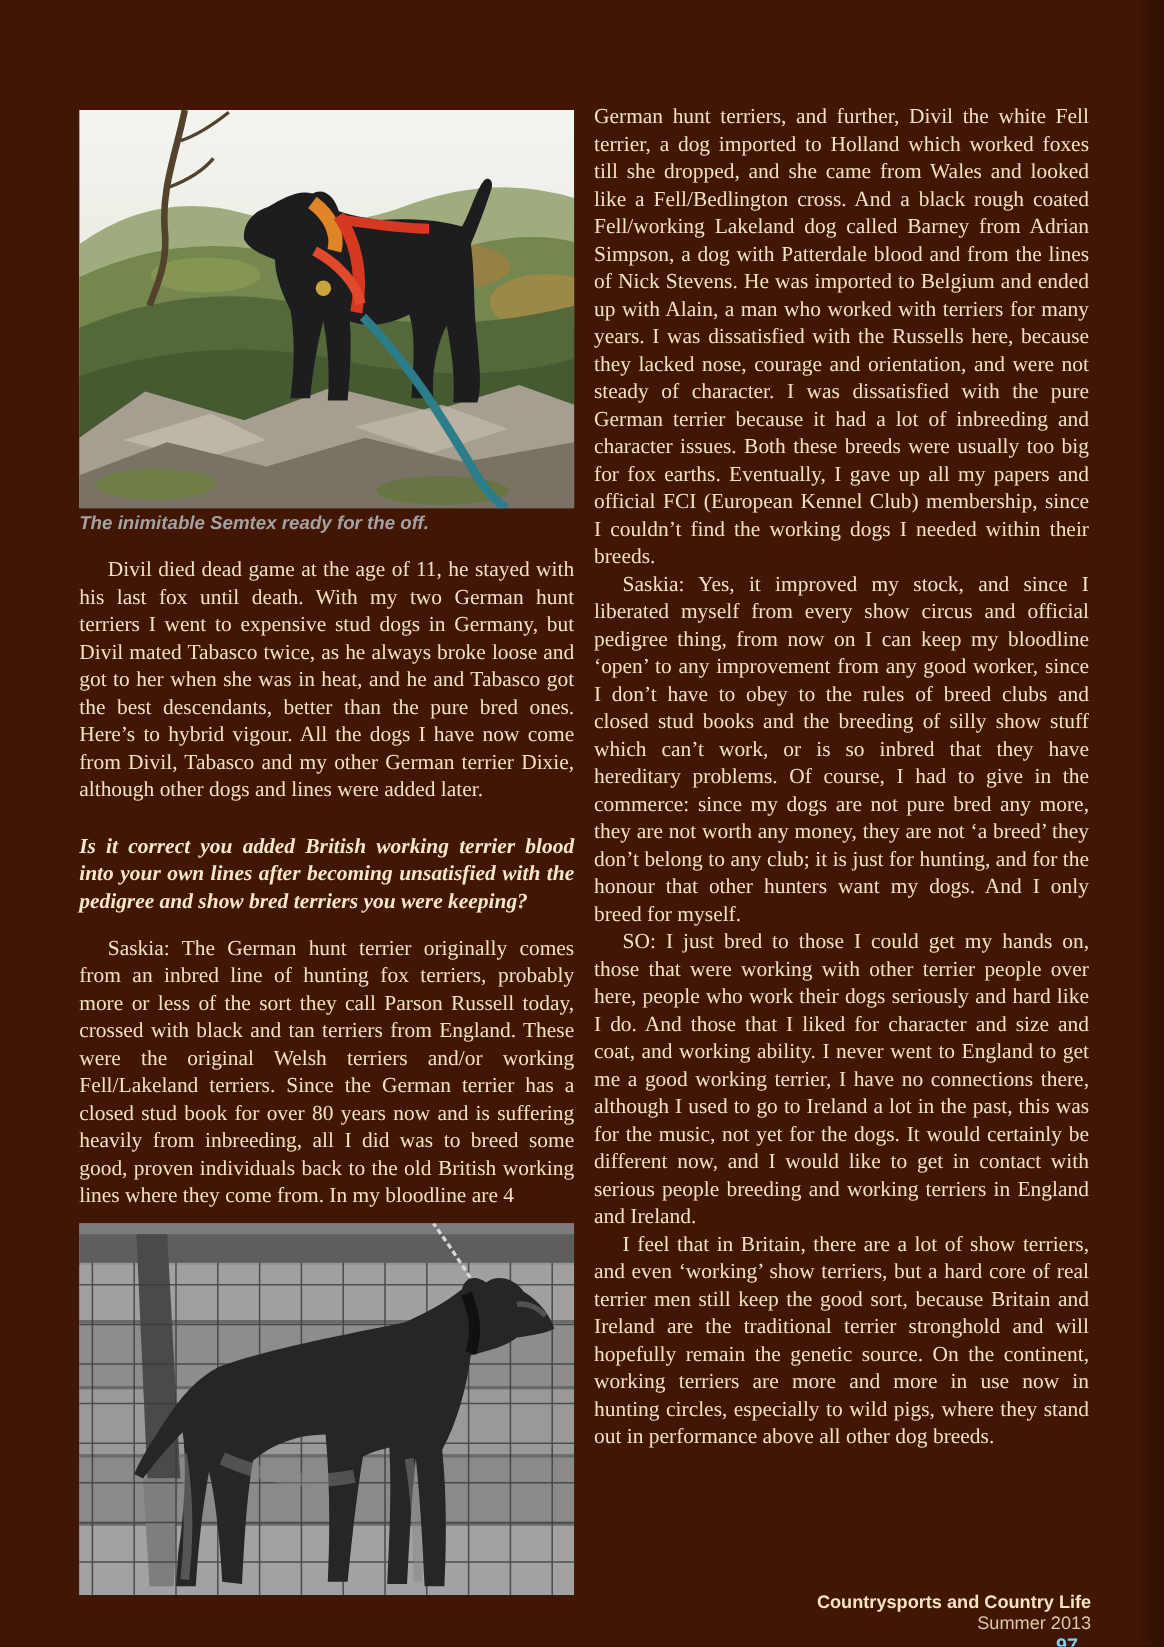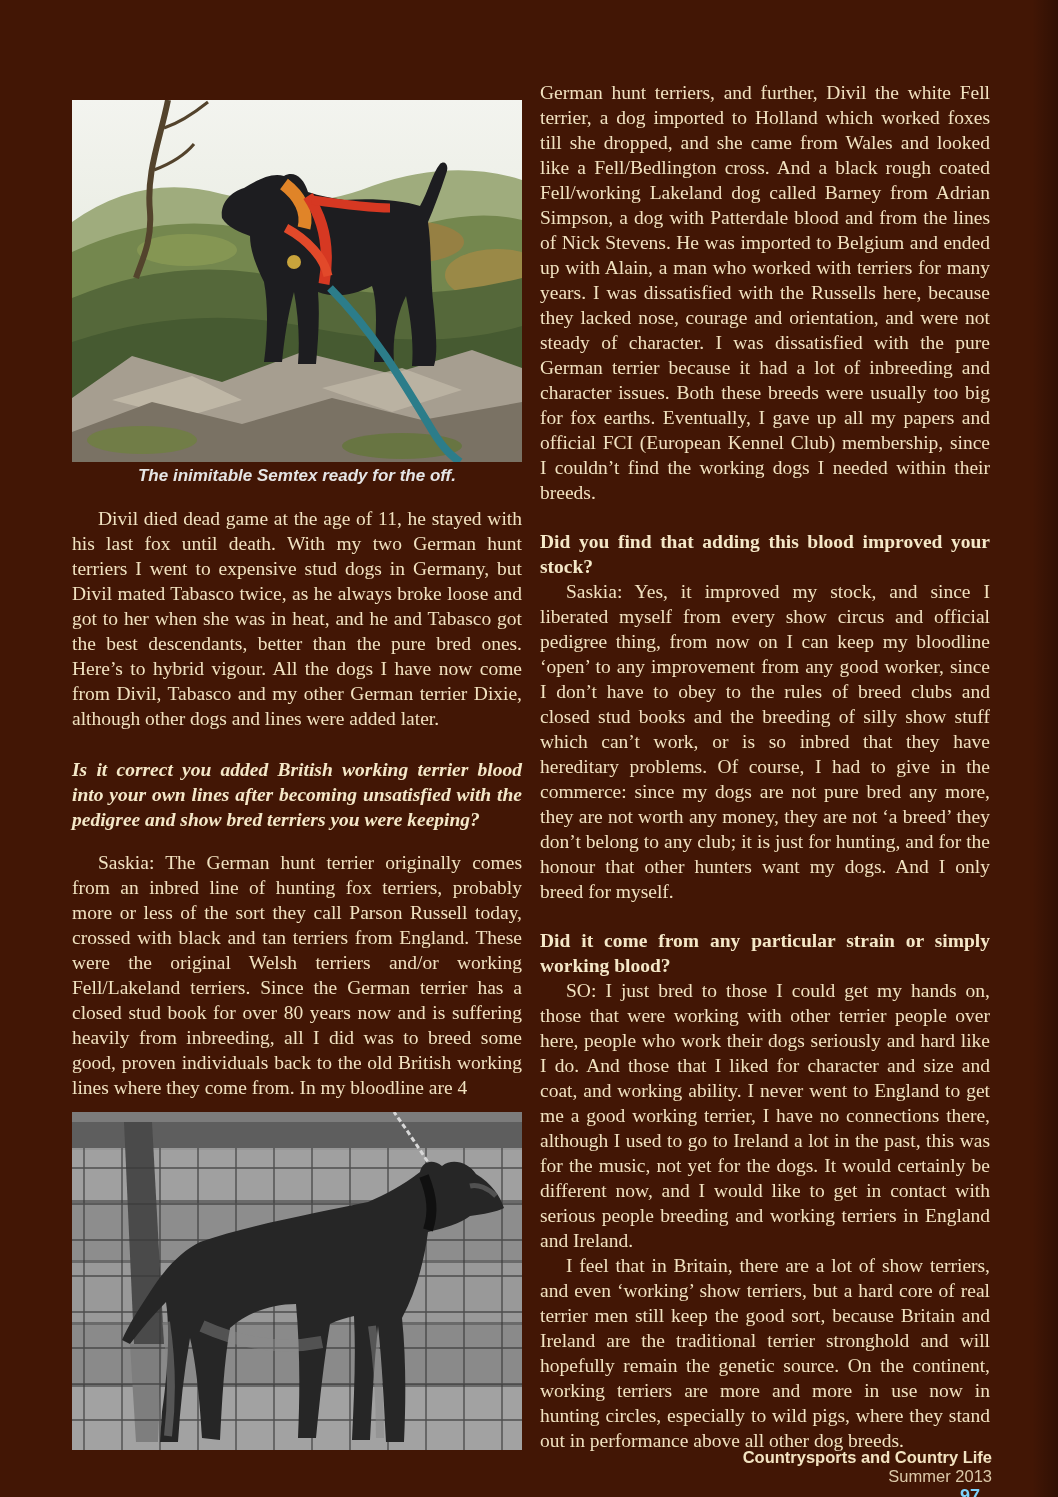--- a/index.html
+++ b/index.html
@@ -11,28 +11,28 @@
     font-family:"Liberation Serif", serif;
     color:#F1E2C0;
   }
   .edge-shadow{
     position:absolute;top:0;right:0;width:26px;height:100%;
     background:linear-gradient(to right, rgba(0,0,0,0) 0%, rgba(0,0,0,0.28) 100%);
     pointer-events:none;
   }
   .col{position:absolute;width:450px;}
   .col-left{left:72px;top:100px;}
-  .col-right{left:540px;top:80px;}
+  .col-right{left:540px;top:94px;}
   .photo{margin:0;padding:0;line-height:0;}
   .photo svg{display:block;}
   .caption{
     font-family:"Liberation Sans", sans-serif;
     font-style:italic;font-weight:600;
     font-size:17px;line-height:24px;
-    text-align:center;color:#e5e5e5;
+    text-align:left;color:#a3a3a3;
     margin:2px 0 4px 0;
   }
   p.body{
     font-size:19.5px;line-height:25px;
     text-align:justify;margin:0;
     color:#F1E2C0;
   }
   p.indent{text-indent:26px;}
   h3.question{
     font-size:19.5px;line-height:25px;font-weight:bold;
@@ -146,23 +146,21 @@
         <path d="M352,64 C360,84 362,100 356,118" stroke="#101010" stroke-width="10" fill="none"></path>
         <path d="M130,214 C170,232 210,238 250,230" stroke="#8a8a8a" stroke-width="12" fill="none" opacity=".45"></path>
         <path d="M300,214 C306,252 308,290 308,326 M94,210 C100,250 100,290 96,324" stroke="#858585" stroke-width="8" fill="none" opacity=".5"></path>
         <path d="M398,74 C406,72 416,76 424,84" stroke="#6e6e6e" stroke-width="5" fill="none" opacity=".6"></path>
       </svg>
     </figure>
   </div>
 
   <div class="col col-right">
     <p class="body">German hunt terriers, and further, Divil the white Fell terrier, a dog imported to Holland which worked foxes till she dropped, and she came from Wales and looked like a Fell/Bedlington cross. And a black rough coated Fell/working Lakeland dog called Barney from Adrian Simpson, a dog with Patterdale blood and from the lines of Nick Stevens. He was imported to Belgium and ended up with Alain, a man who worked with terriers for many years. I was dissatisfied with the Russells here, because they lacked nose, courage and orientation, and were not steady of character. I was dissatisfied with the pure German terrier because it had a lot of inbreeding and character issues. Both these breeds were usually too big for fox earths. Eventually, I gave up all my papers and official FCI (European Kennel Club) membership, since I couldn’t find the working dogs I needed within their breeds.</p>
-    <h3 class="question">Did you find that adding this blood improved your stock?</h3>
     <p class="body indent">Saskia: Yes, it improved my stock, and since I liberated myself from every show circus and official pedigree thing, from now on I can keep my bloodline ‘open’ to any improvement from any good worker, since I don’t have to obey to the rules of breed clubs and closed stud books and the breeding of silly show stuff which can’t work, or is so inbred that they have hereditary problems. Of course, I had to give in the commerce: since my dogs are not pure bred any more, they are not worth any money, they are not ‘a breed’ they don’t belong to any club; it is just for hunting, and for the honour that other hunters want my dogs. And I only breed for myself.</p>
-    <h3 class="question">Did it come from any particular strain or simply working blood?</h3>
     <p class="body indent">SO: I just bred to those I could get my hands on, those that were working with other terrier people over here, people who work their dogs seriously and hard like I do. And those that I liked for character and size and coat, and working ability. I never went to England to get me a good working terrier, I have no connections there, although I used to go to Ireland a lot in the past, this was for the music, not yet for the dogs. It would certainly be different now, and I would like to get in contact with serious people breeding and working terriers in England and Ireland.</p>
     <p class="body indent">I feel that in Britain, there are a lot of show terriers, and even ‘working’ show terriers, but a hard core of real terrier men still keep the good sort, because Britain and Ireland are the traditional terrier stronghold and will hopefully remain the genetic source. On the continent, working terriers are more and more in use now in hunting circles, especially to wild pigs, where they stand out in performance above all other dog breeds.</p>
   </div>
 
   <div class="footer">
     <span class="mag">Countrysports and Country Life</span>
     <span class="issue">&nbsp;<span>Summer 2013</span></span>
     <span class="pagenum">97</span>
   </div>
 

